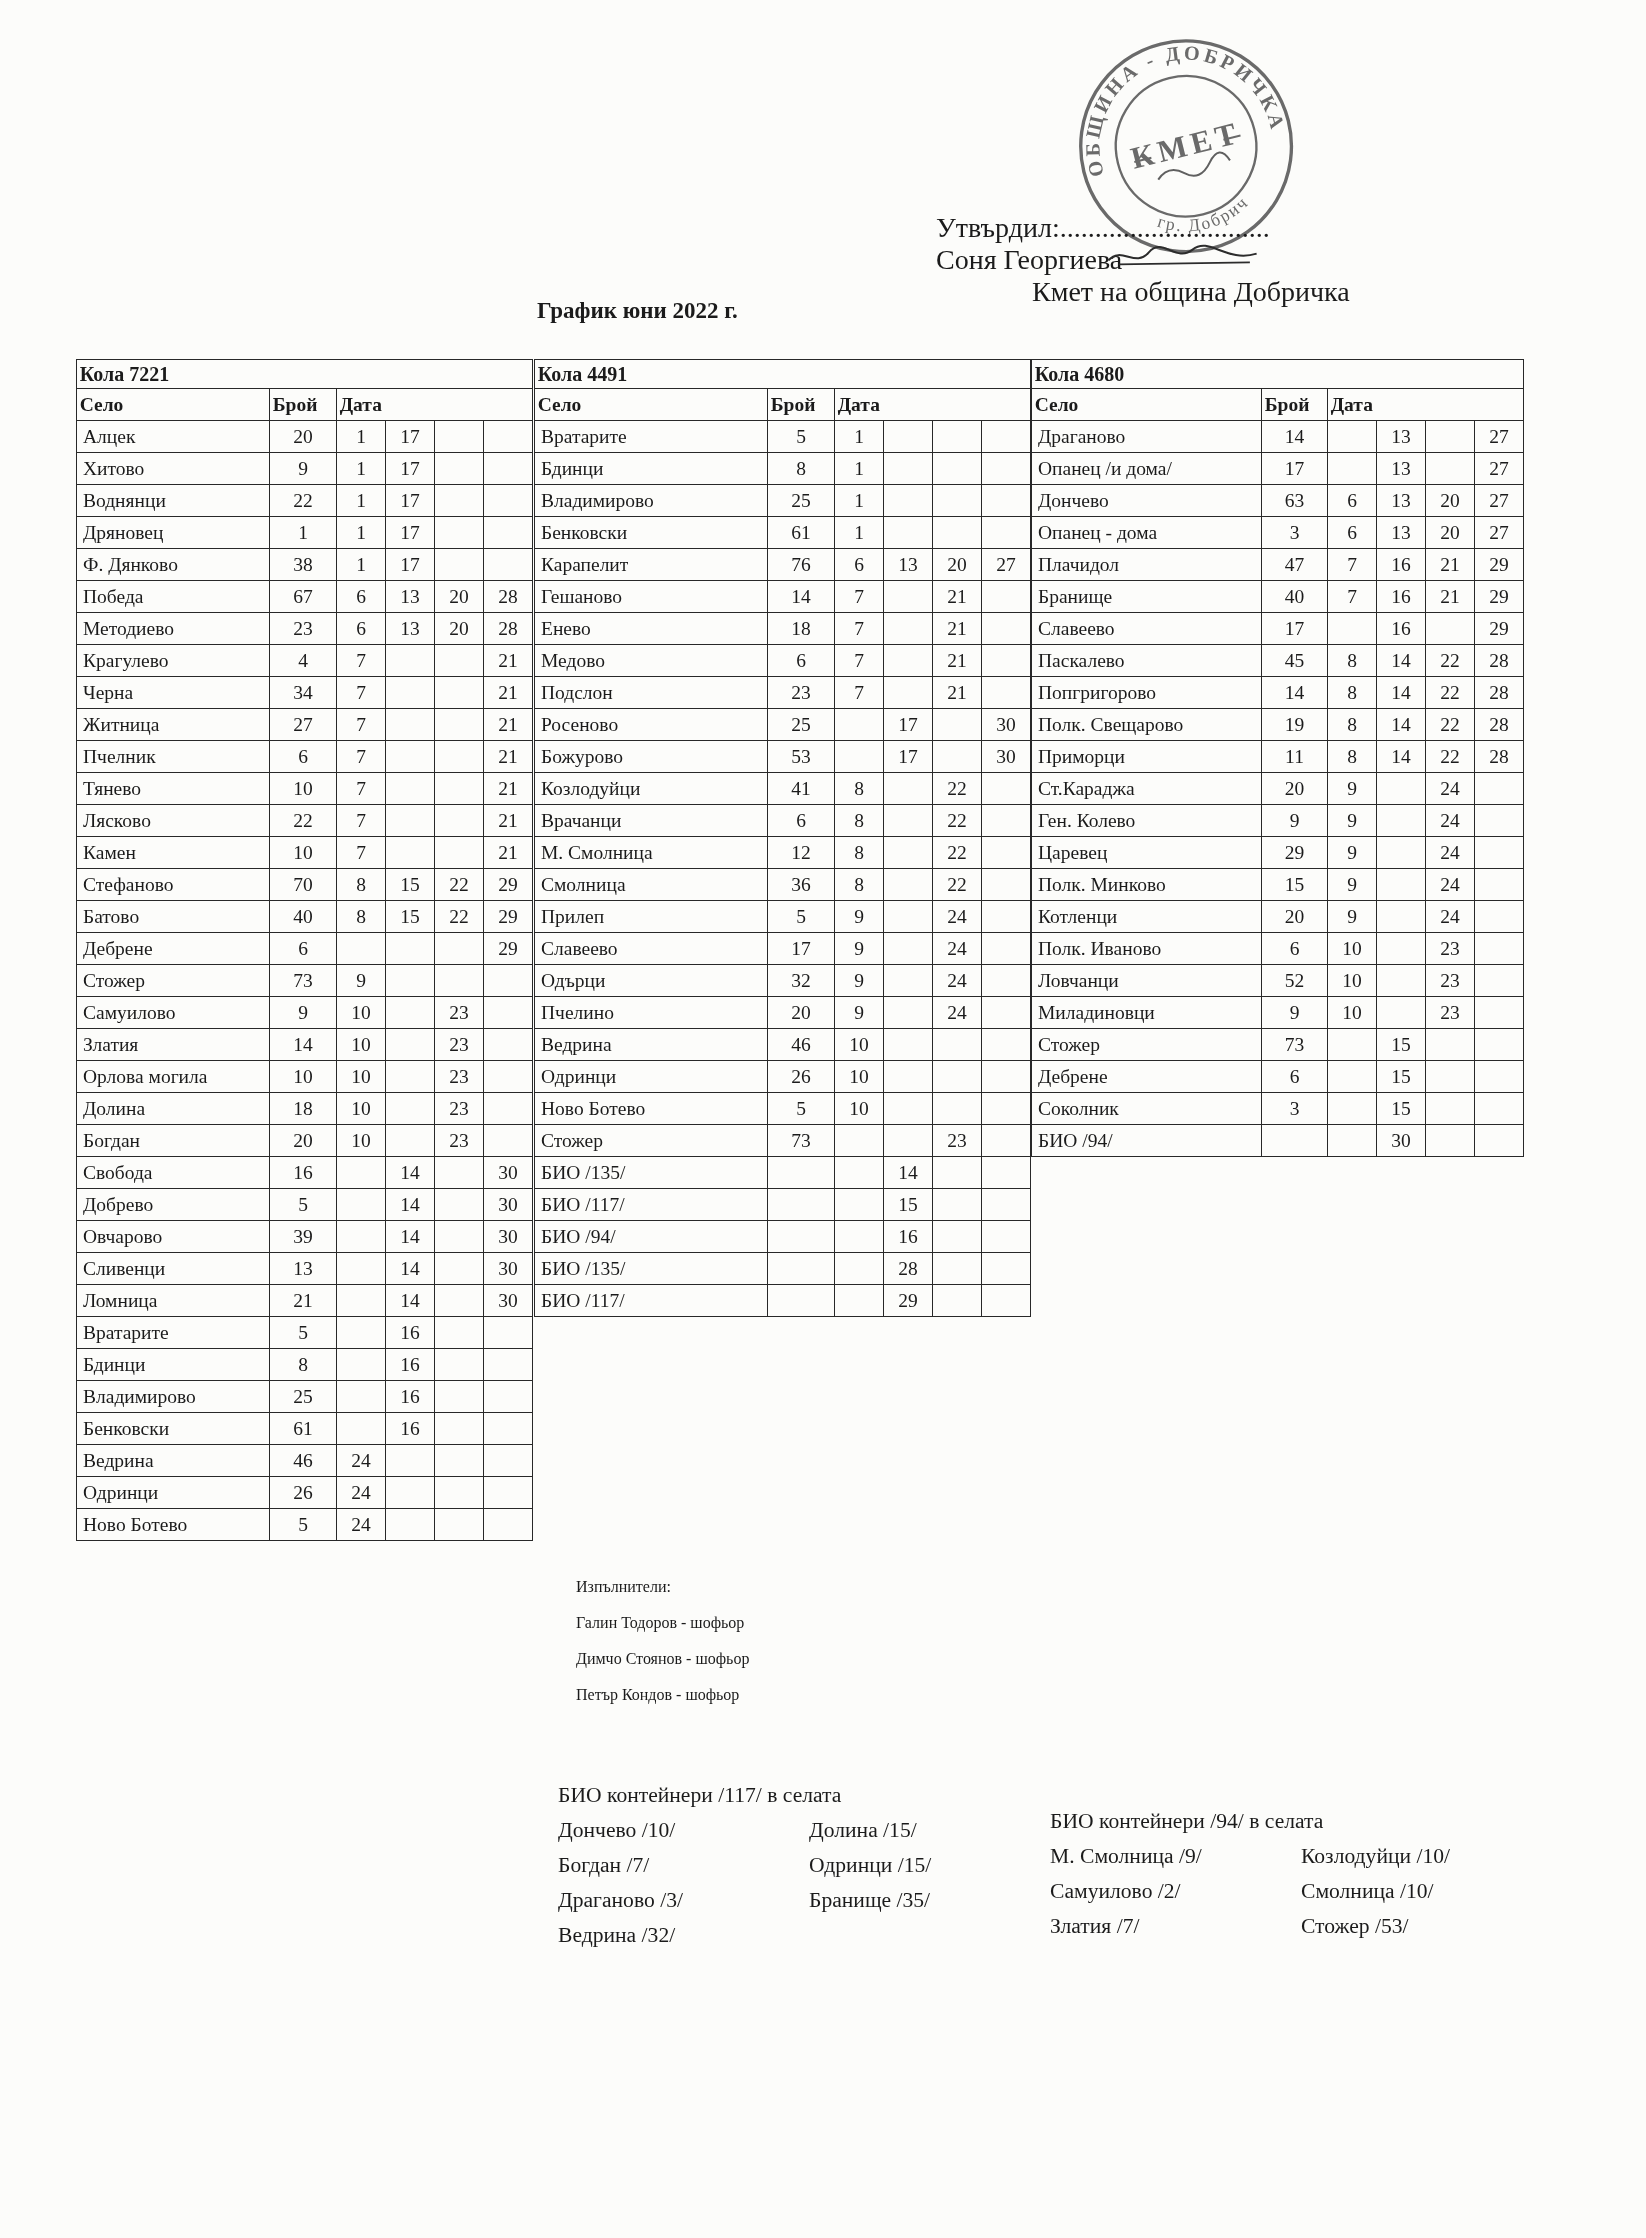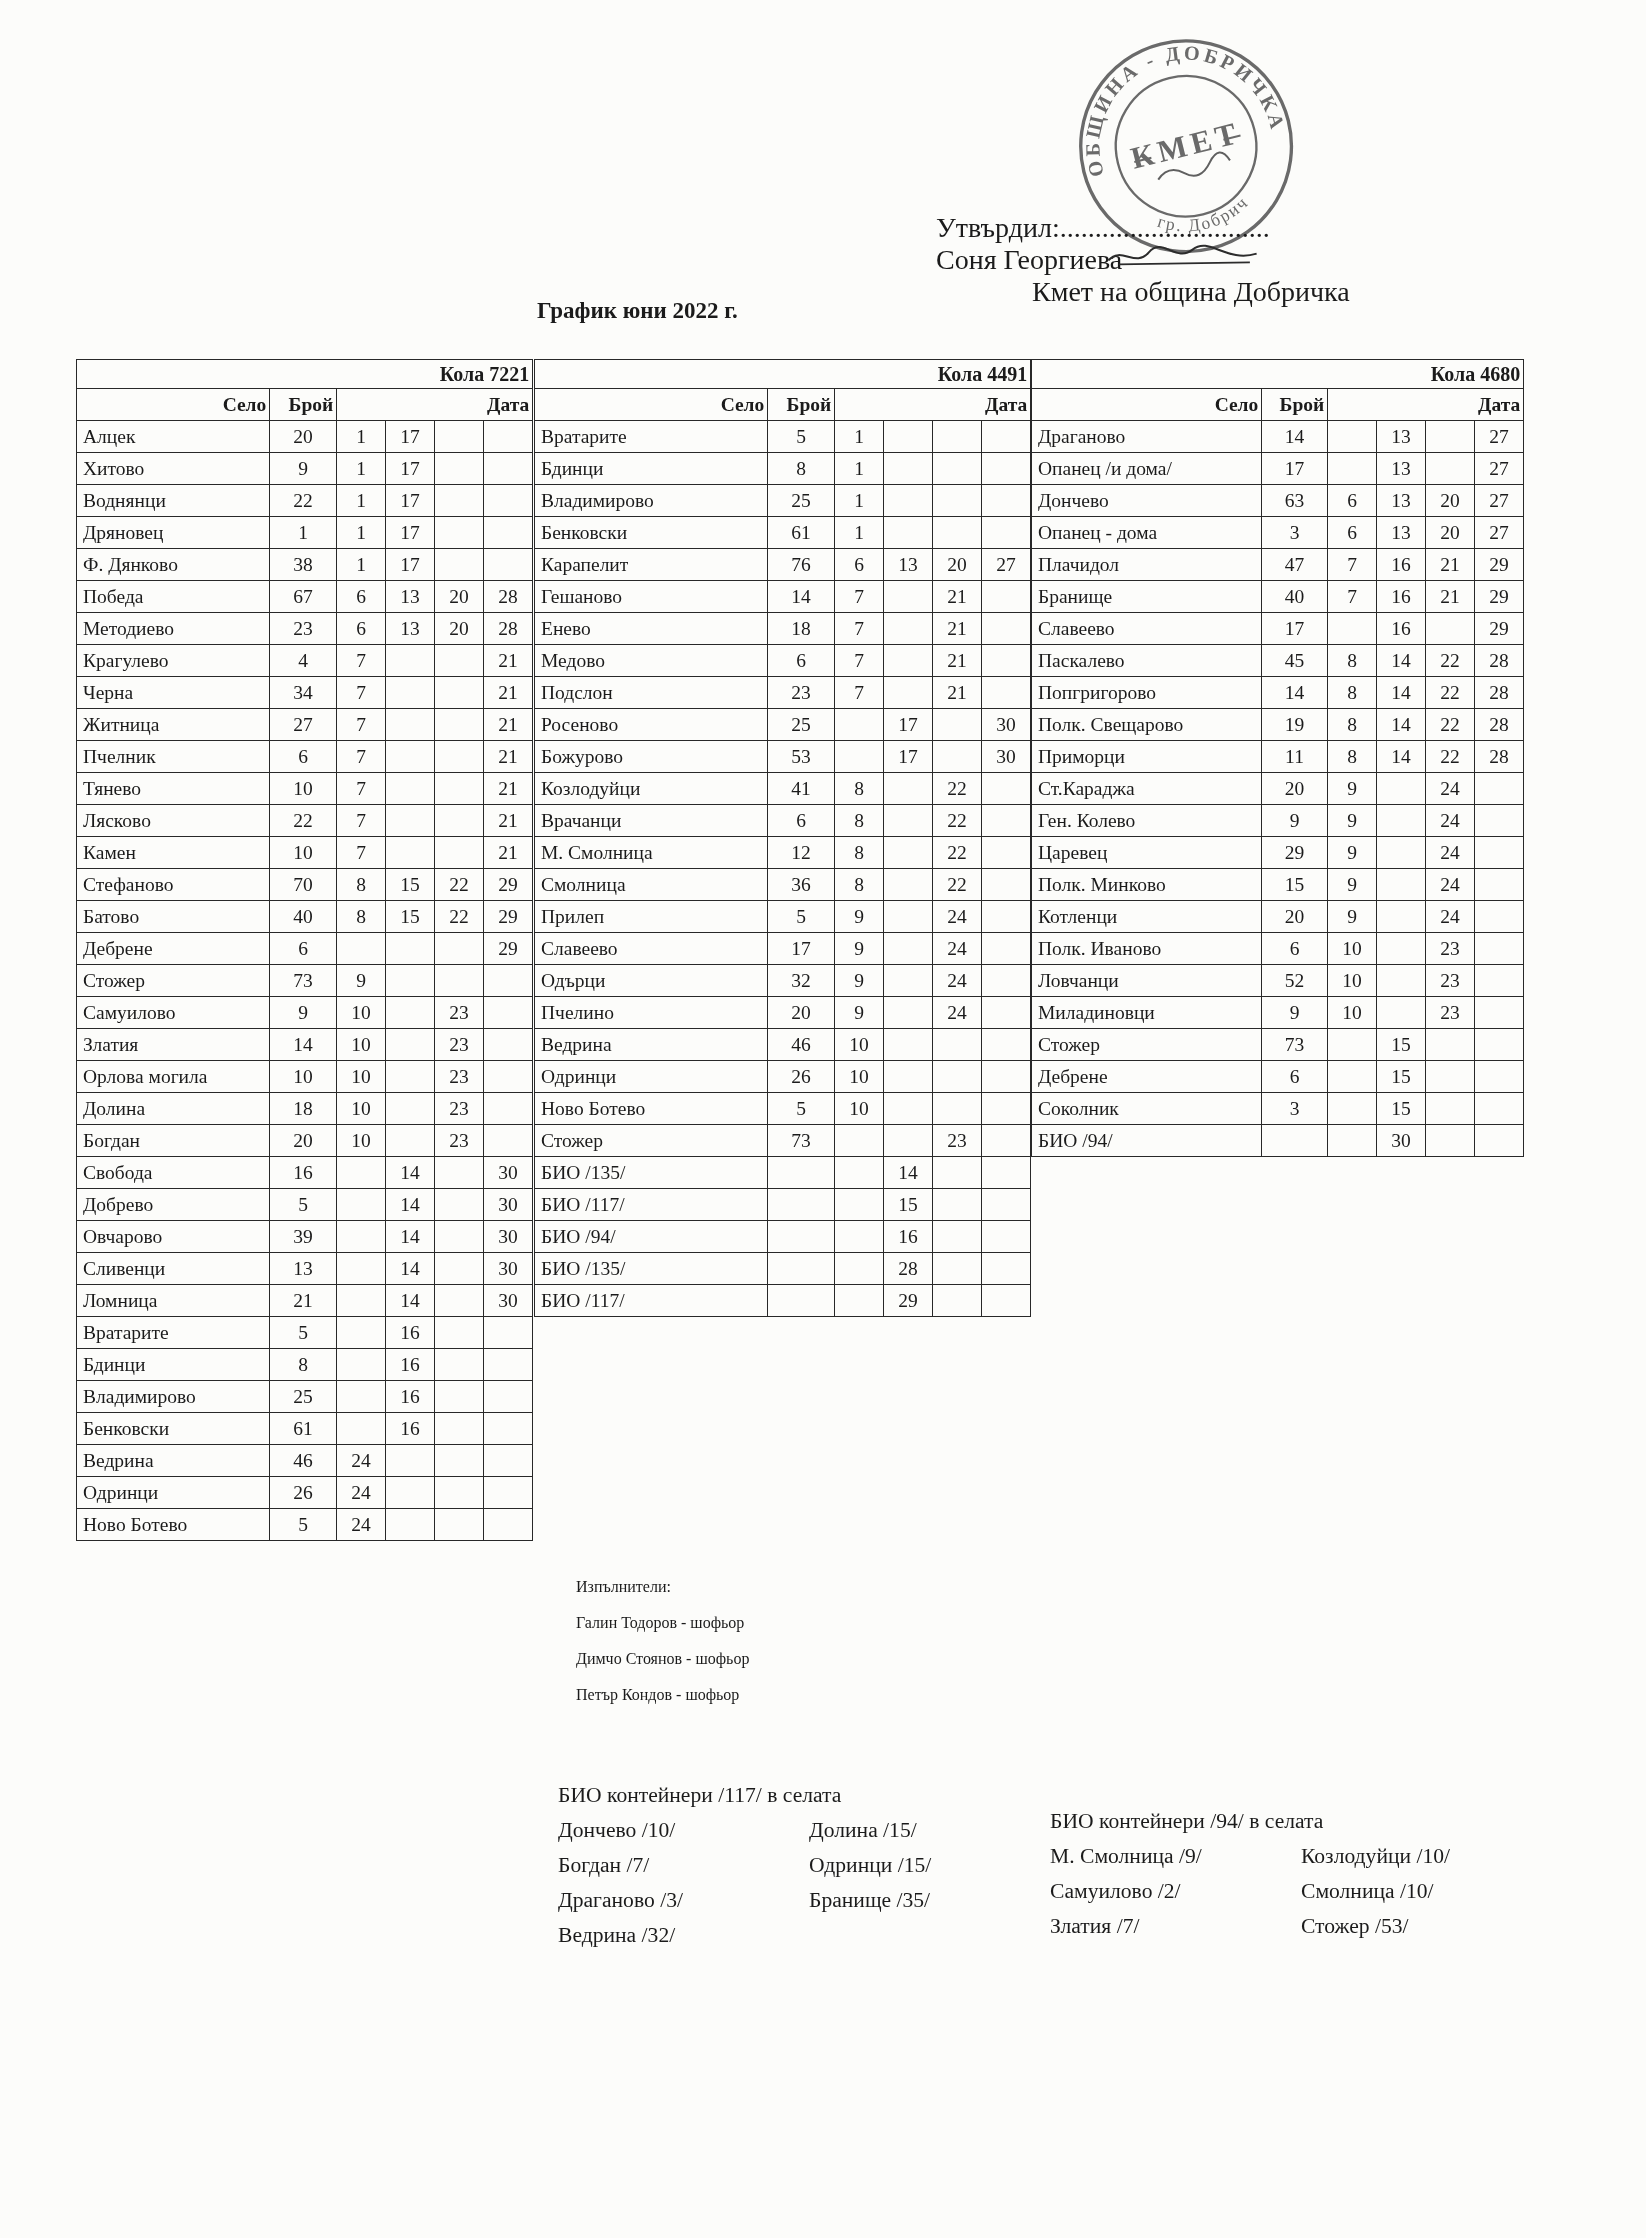--- a/index.html
+++ b/index.html
@@ -19,21 +19,21 @@
   .sig-squiggle{position:absolute;left:169px;top:-4px}
 
   .doc-title{position:absolute;left:537px;top:298px;font-size:23px;font-weight:bold}
 
   
   table.sched{position:absolute;border-collapse:collapse;table-layout:fixed;font-size:19.5px;background:#fcfcfa}
   #t0{left:76px;top:359px}
   #t1{left:534px;top:359px}
   #t2{left:1031px;top:359px}
   .sched th,.sched td{border:1.3px solid #282828;height:32px;padding:0 2.7px;white-space:nowrap;overflow:hidden}
-  .sched th{font-weight:bold;text-align:right}
+  .sched th{font-weight:bold;text-align:left}
   .sched .t-title{height:29px;font-size:20px}
   .sched td.v{text-align:left;padding-left:6px}
   .sched td.n,.sched td.d{text-align:center}
 
   
   .executors{position:absolute;left:576px;top:1569px;font-size:16px;line-height:36px}
   .bio{position:absolute;font-size:21.6px;line-height:35px}
   #bio117{left:558px;top:1778px}
   #bio135{left:1050px;top:1673px}
   #bio94{left:1050px;top:1804px}

